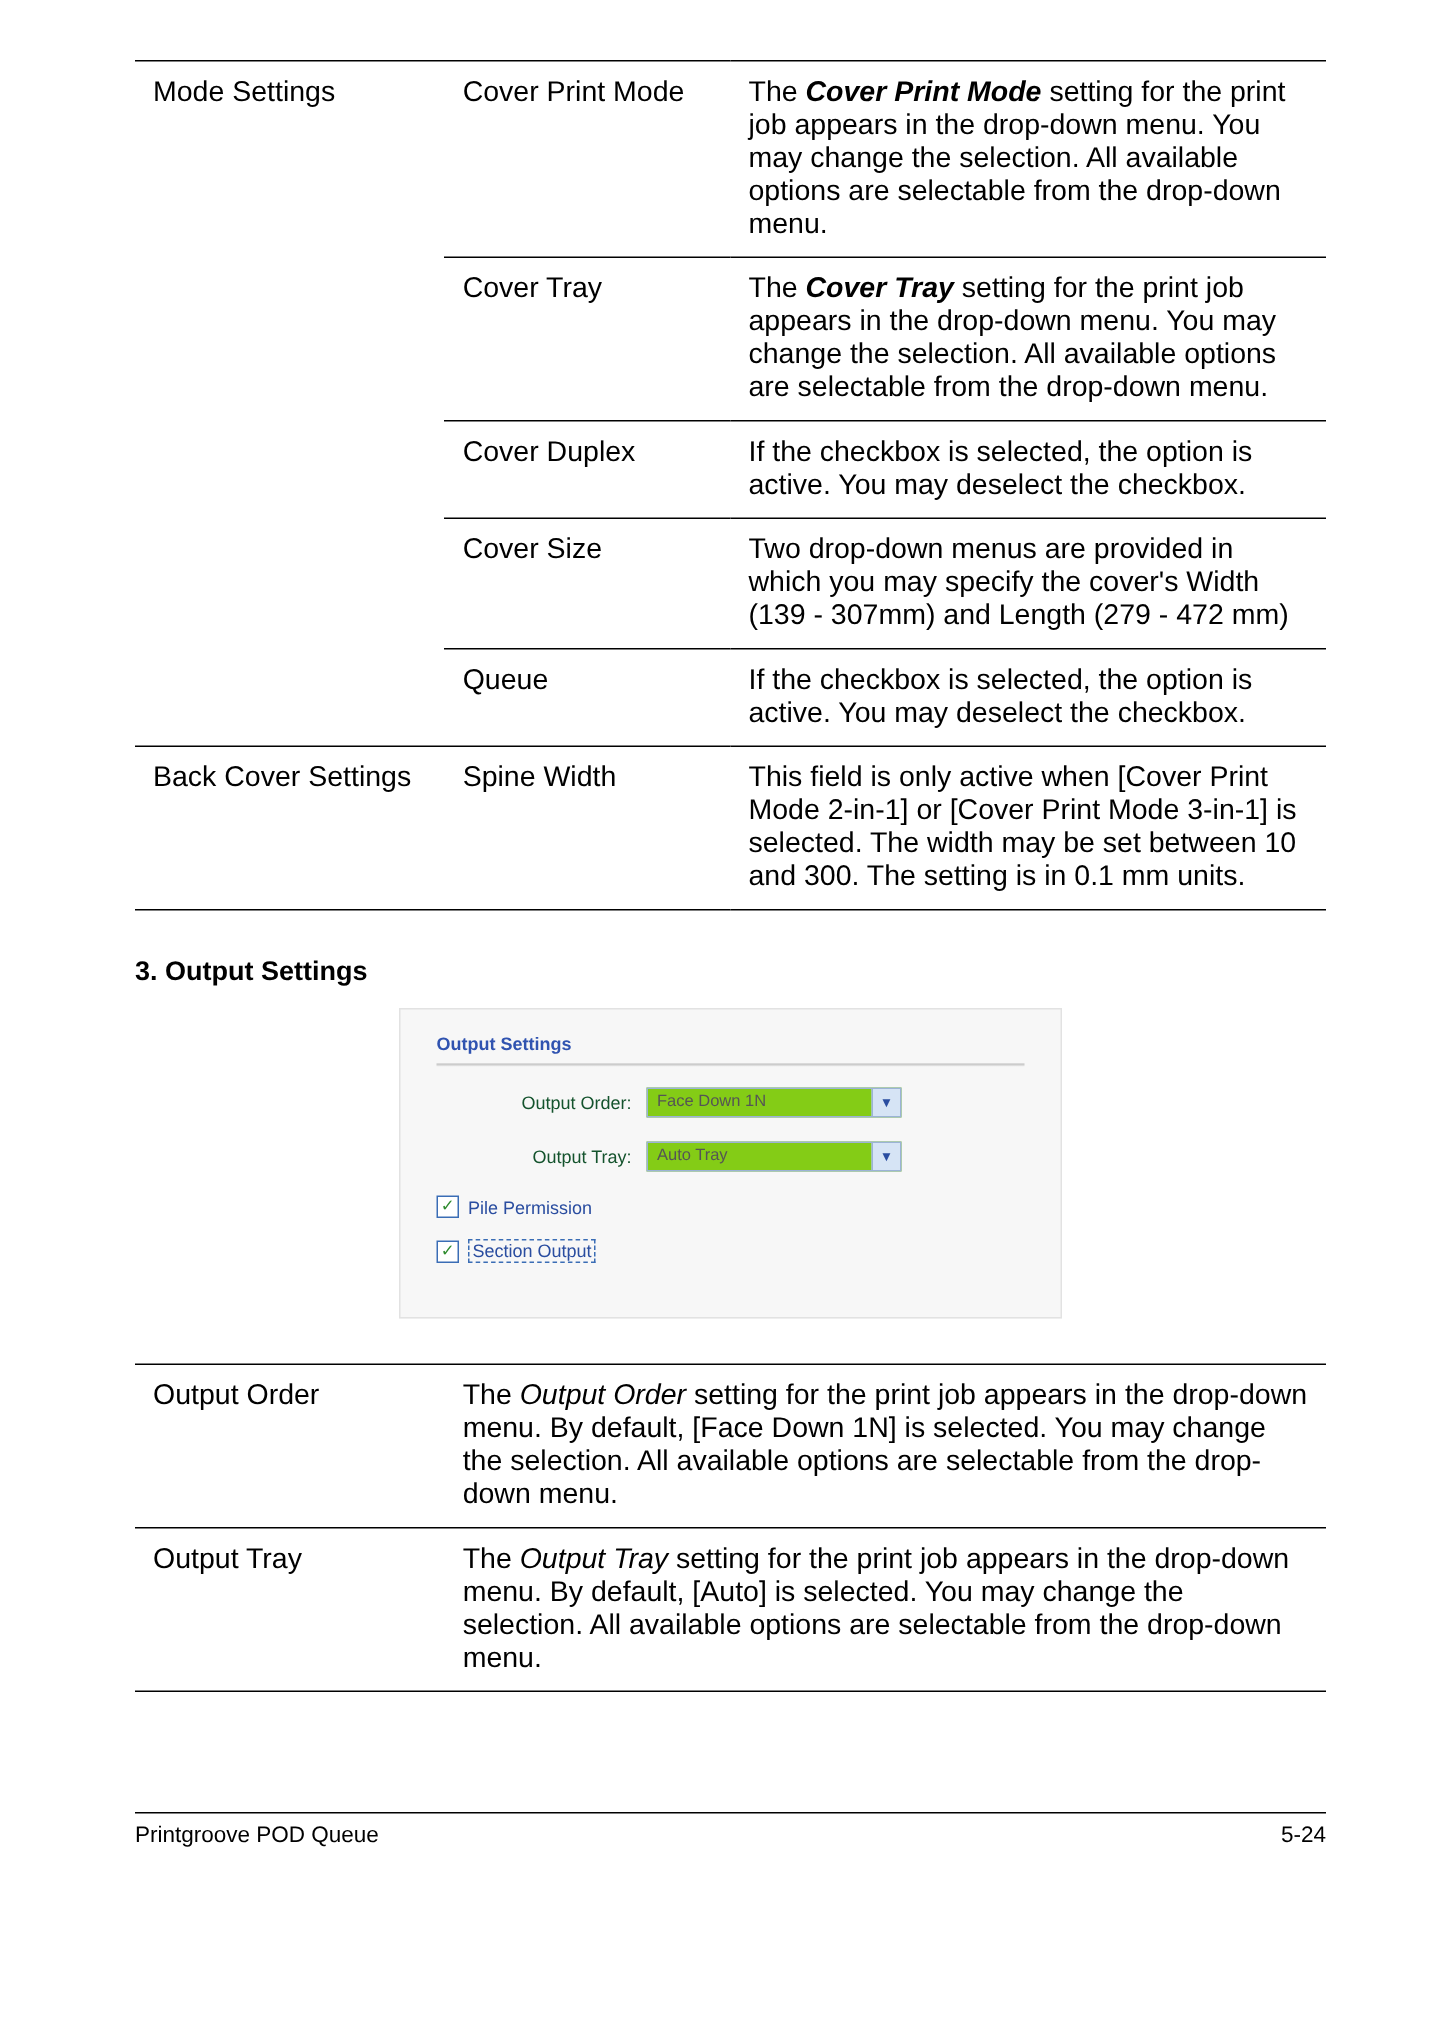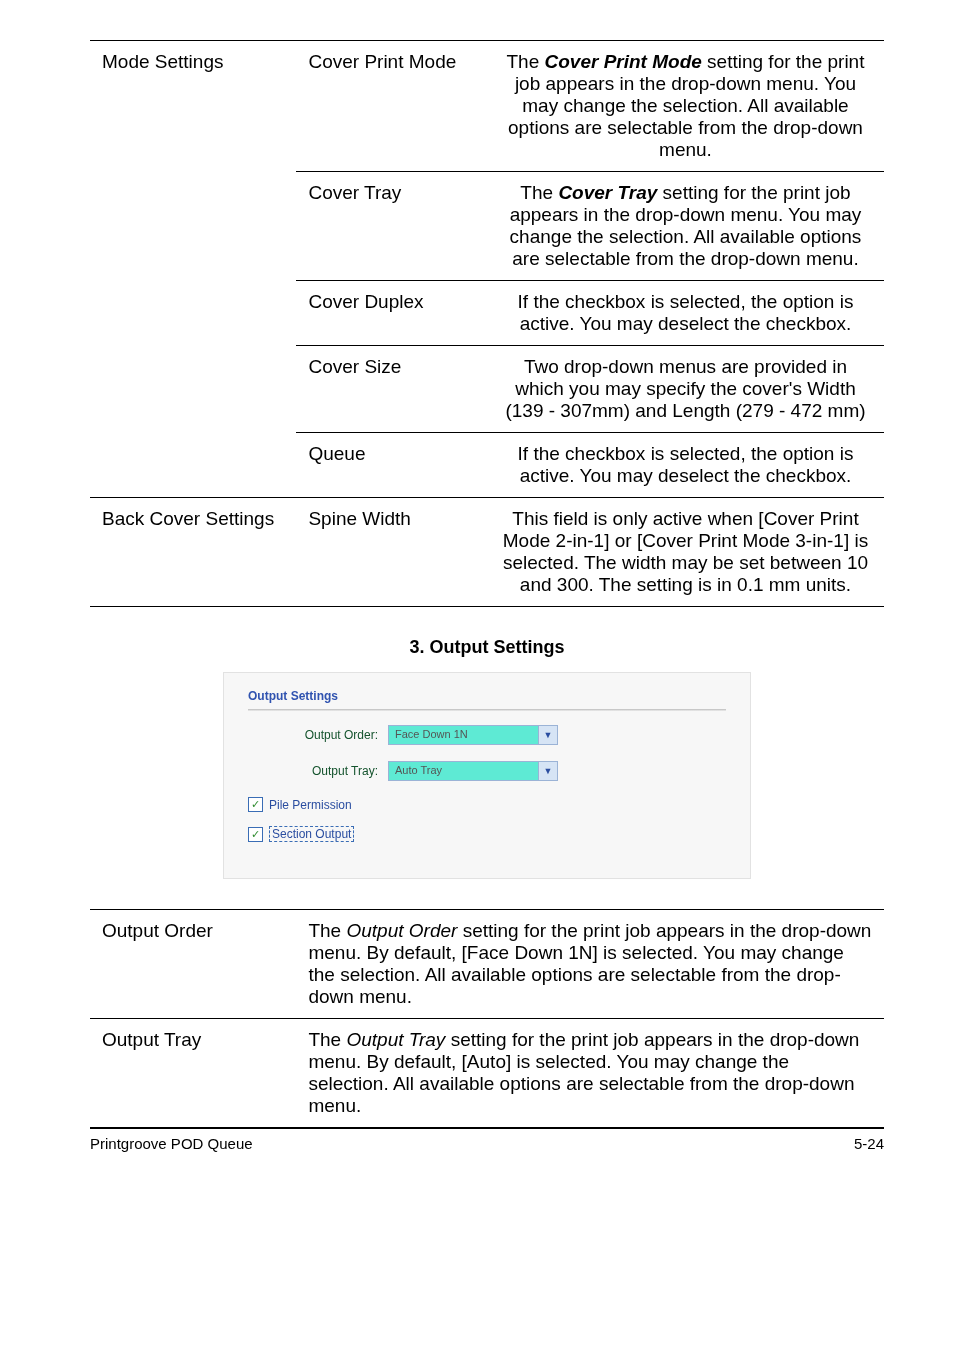--- a/index.html
+++ b/index.html
@@ -62,39 +62,38 @@
   }
   table.spec tr:first-child td {
     border-top: 1px solid #000;
   }
   table.spec tr:last-child td {
     border-bottom: 1px solid #000;
   }
   
   table.spec td.c1 { width: 26%; }
   table.spec td.c2 { width: 24%; }
-  table.spec td.c3 { width: 50%; text-align: center; }
+  table.spec td.c3 { width: 50%; }
   .spec em.bold { font-style: italic; font-weight: bold; }
 
   
   h3.sec {
     font-size: 18px;
     font-weight: bold;
     margin: 26px 0 14px 0;
-    text-align: center;
   }
 
   
   .panel-wrap {
     display: flex;
     justify-content: center;
     margin-bottom: 30px;
   }
   .panel {
-    width: 528px;
+    width: 442px;
     background: #f7f7f7;
     border: 1px solid #e2e2e2;
     padding: 16px 24px 22px 24px;
     box-sizing: border-box;
     font-size: 12px;
     color: #3b5f8f;
   }
   .panel .ptitle {
     font-weight: bold;
     color: #3053b0;
@@ -114,21 +113,21 @@
   .panel .row .lbl {
     width: 130px;
     text-align: right;
     padding-right: 10px;
     color: #14532d;
   }
   .panel .row .sel {
     position: relative;
     width: 170px;
     height: 20px;
-    background: #5eead4;
+    background: #84cc16;
     border: 1px solid #9bb3d6;
     box-sizing: border-box;
     padding: 2px 22px 2px 6px;
     color: #555;
     font-size: 11px;
   }
   .panel .row .sel .arrow {
     position: absolute;
     right: 0; top: 0;
     width: 18px; height: 100%;
@@ -214,20 +213,21 @@
     border-top: 1px solid #000;
   }
   table.spec2 tr:last-child td {
     border-bottom: 1px solid #000;
   }
   table.spec2 td.lc { width: 26%; }
   table.spec2 td.rc { width: 74%; }
 
   
   .footer {
+    margin-top: 80px;
     border-top: 1px solid #000;
     padding-top: 6px;
     display: flex;
     justify-content: space-between;
     font-size: 15px;
   }
 </style>
 </head>
 <body>
 

